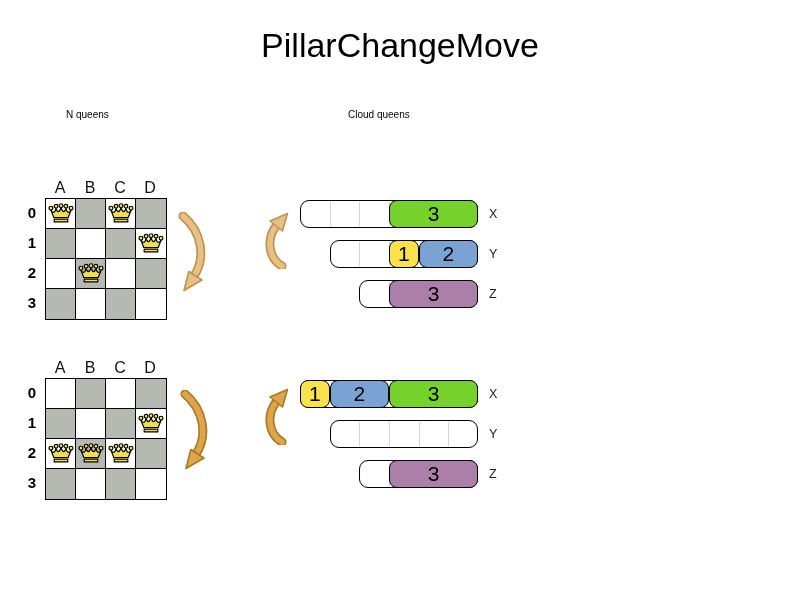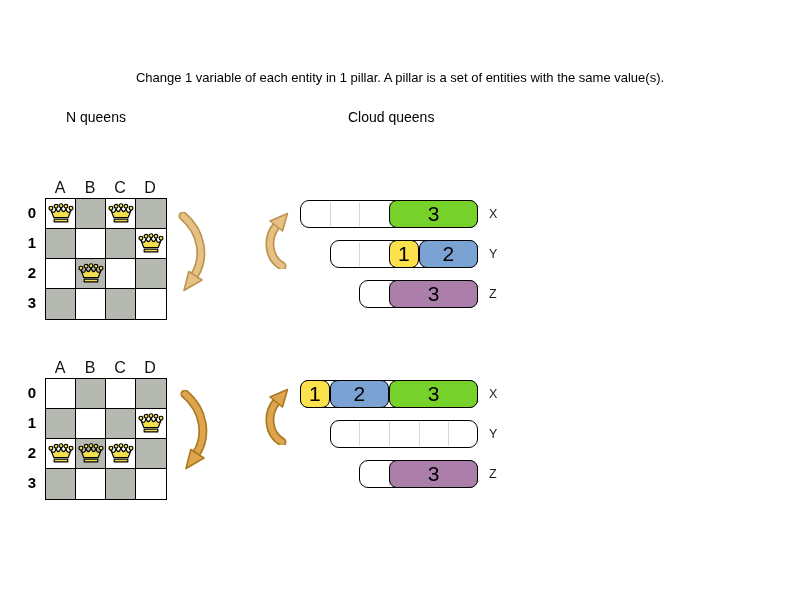--- a/index.html
+++ b/index.html
@@ -1,21 +1,21 @@
 <!DOCTYPE html>
 <html><head>
 <meta charset="utf-8">
 <style>
   html,body{margin:0;padding:0;background:#fff;}
   .canvas{position:relative;width:800px;height:600px;background:#ffffff;
           font-family:"Liberation Sans",sans-serif;overflow:hidden;color:#000;}
   .title{position:absolute;top:26px;left:0;width:100%;text-align:center;
          font-size:34px;font-weight:400;letter-spacing:0;}
   .subtitle{position:absolute;top:70px;left:0;width:100%;text-align:center;font-size:13px;}
-  .section-label{position:absolute;top:109px;font-size:14px;}
+  .section-label{position:absolute;top:109px;font-size:10px;}
   .col-header{position:absolute;width:30px;text-align:center;font-size:16px;color:#111;}
   .row-label{position:absolute;width:20px;height:30px;line-height:30px;text-align:center;
              font-weight:700;font-size:15px;}
   .board{position:absolute;display:grid;grid-template-columns:repeat(4,30px);
          grid-template-rows:repeat(4,30px);border:1px solid #000;background:#fff;}
   .cell{border-right:1px solid #000;border-bottom:1px solid #000;box-sizing:border-box;}
   .cell.lastc{border-right:none;}
   .cell.lastr{border-bottom:none;}
   .queen{position:absolute;width:26px;height:23px;}
   .bar{position:absolute;height:28px;background:#fff;border:1.5px solid #000;
@@ -24,21 +24,21 @@
   .block{position:absolute;height:28px;border:1.6px solid #000;border-radius:8px;
          box-sizing:border-box;display:flex;align-items:center;justify-content:center;
          font-size:21px;}
   .computer-label{position:absolute;height:28px;line-height:28px;font-size:12.5px;color:#222;}
   .arrow{position:absolute;}
 </style>
 </head>
 <body>
 
 <div class="canvas" id="canvas">
-  <div class="subtitle">Change 1 variable of each entity in 1 pillar. A pillar is a set of entities with the same value(s).</div>
+  <div class="title">PillarChangeMove</div>
   <div class="section-label" style="left:66px">N queens</div>
   <div class="section-label" style="left:348px">Cloud queens</div>
 <div class="col-header" style="left: 45px; top: 179px;">A</div>
     <div class="col-header" style="left: 75px; top: 179px;">B</div>
     <div class="col-header" style="left: 105px; top: 179px;">C</div>
     <div class="col-header" style="left: 135px; top: 179px;">D</div>
     <div class="row-label" style="left: 22px; top: 198px;">0</div>
     <div class="row-label" style="left: 22px; top: 228px;">1</div>
     <div class="row-label" style="left: 22px; top: 258px;">2</div>
     <div class="row-label" style="left: 22px; top: 288px;">3</div>

